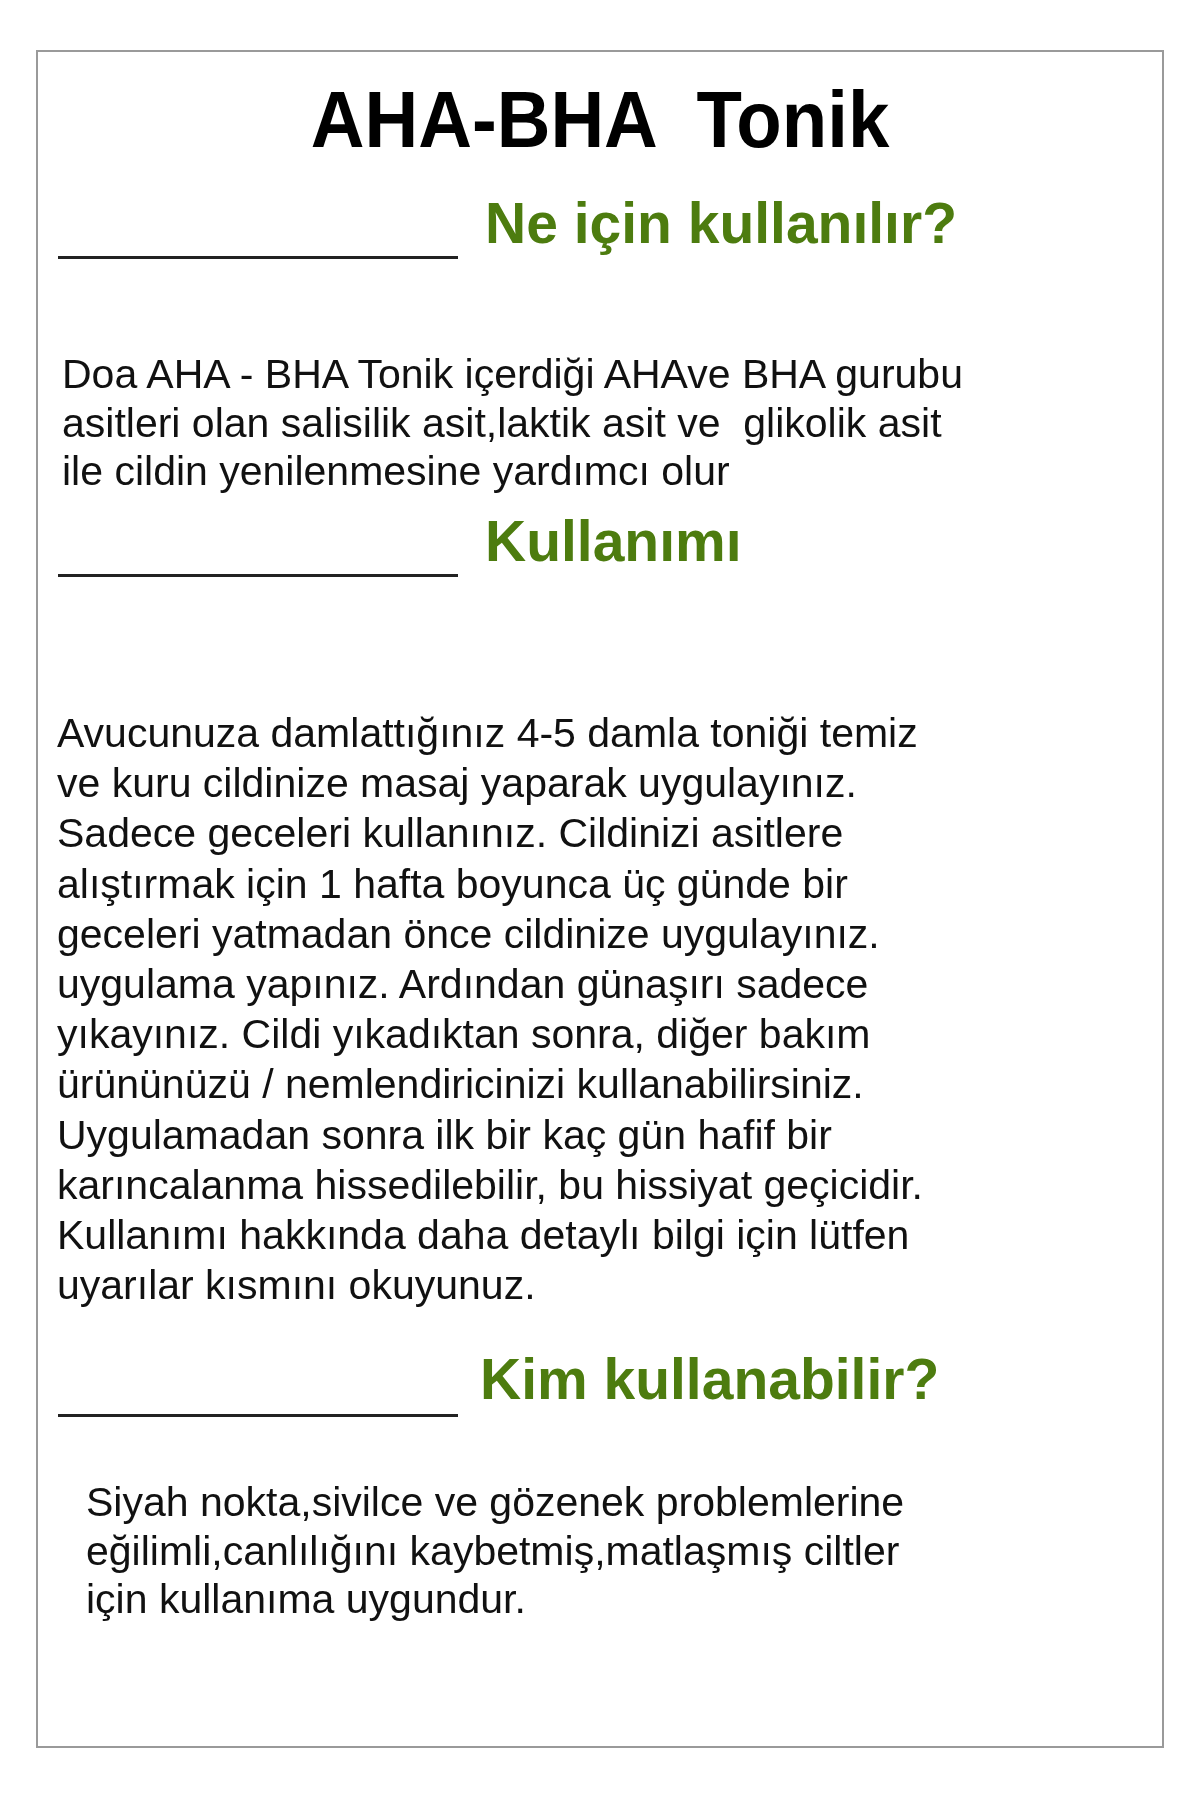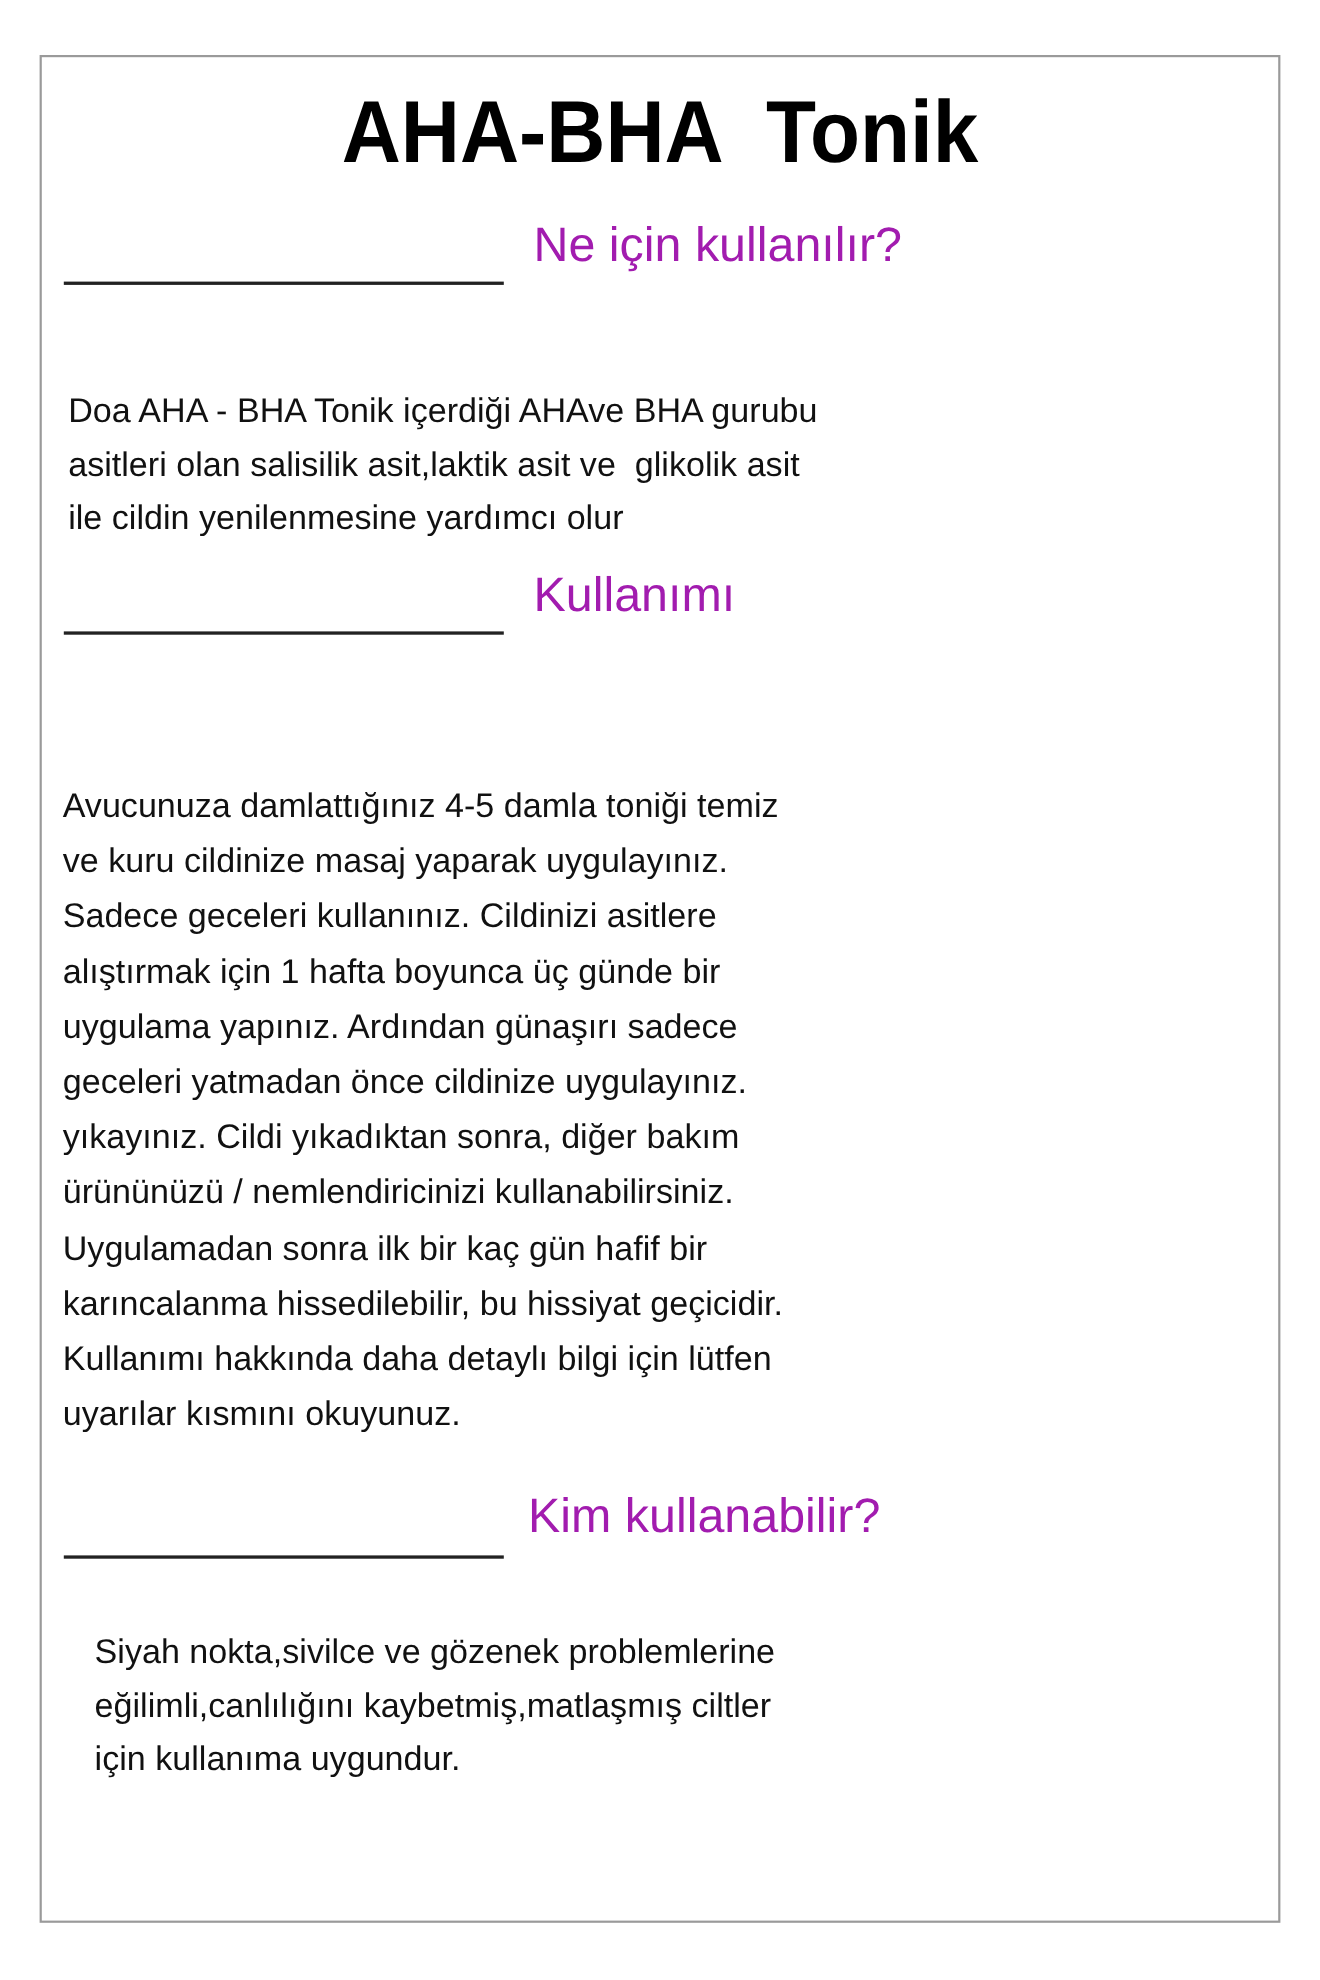--- a/index.html
+++ b/index.html
@@ -48,28 +48,29 @@
   .section-head .rule {
     position: absolute;
     left: 0;
     width: 400px;
     height: 3px;
     background: #222;
   }
   .section-head .label {
     position: absolute;
     left: 427px;
-    font-size: 44px;
+    font-size: 57px;
     line-height: 70px;
     white-space: nowrap;
-    color: #a21caf;
+    color: #4d7c0f;
+    font-weight: bold;
   }
   .para {
     position: absolute;
-    font-size: 31px;
+    font-size: 41px;
     color: #111;
     margin: 0;
   }
   .para .line {
     display: block;
     white-space: pre;
   }
   #para-1 { left: 62px; top: 350px; line-height: 48.5px; }
   #para-2 { left: 57px; top: 708px; line-height: 50.2px; }
   #para-3 { left: 57px; top: 1478px; line-height: 48.5px; margin-left: 29px; }
@@ -93,22 +94,22 @@
 
 <div class="section-head" style="top:514px;">
   <div class="rule" style="top:60px;"></div>
   <div class="label" style="top:-8px;">Kullanımı</div>
 </div>
 <div class="para" id="para-2">
   <span class="line">Avucunuza damlattığınız 4-5 damla toniği temiz</span>
   <span class="line">ve kuru cildinize masaj yaparak uygulayınız.</span>
   <span class="line">Sadece geceleri kullanınız. Cildinizi asitlere</span>
   <span class="line">alıştırmak için 1 hafta boyunca üç günde bir</span>
+  <span class="line">geceleri yatmadan önce cildinize uygulayınız.</span>
   <span class="line">uygulama yapınız. Ardından günaşırı sadece</span>
-  <span class="line">geceleri yatmadan önce cildinize uygulayınız.</span>
   <span class="line">yıkayınız. Cildi yıkadıktan sonra, diğer bakım</span>
   <span class="line">ürününüzü / nemlendiricinizi kullanabilirsiniz.</span>
   <span class="line">Uygulamadan sonra ilk bir kaç gün hafif bir</span>
   <span class="line">karıncalanma hissedilebilir, bu hissiyat geçicidir.</span>
   <span class="line">Kullanımı hakkında daha detaylı bilgi için lütfen</span>
   <span class="line">uyarılar kısmını okuyunuz.</span>
 </div>
 
 <div class="section-head" style="top:1352px;">
   <div class="rule" style="top:62px;"></div>

